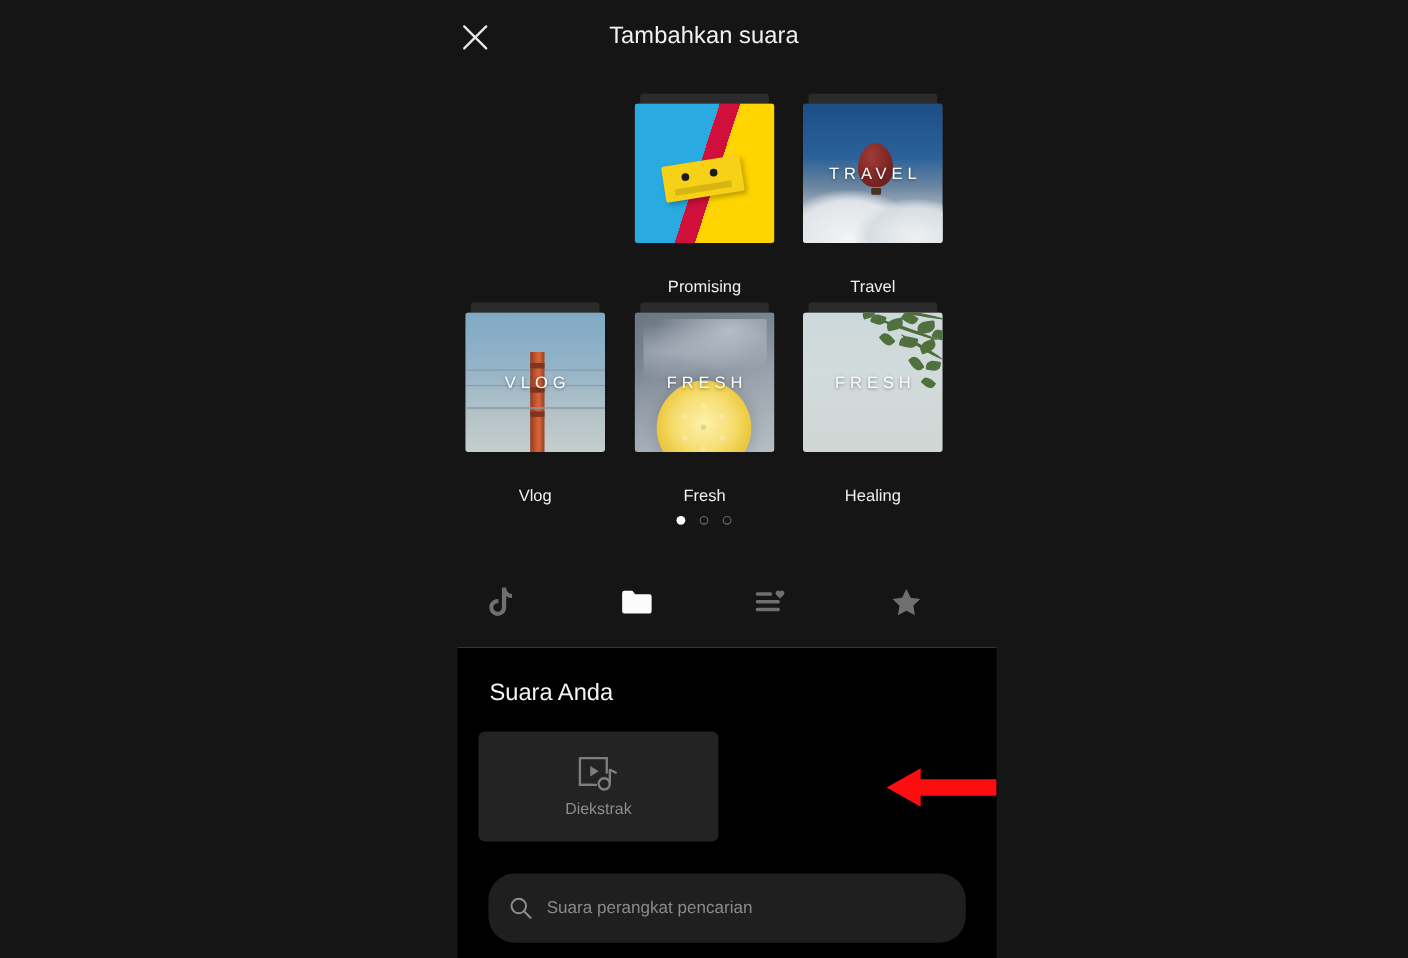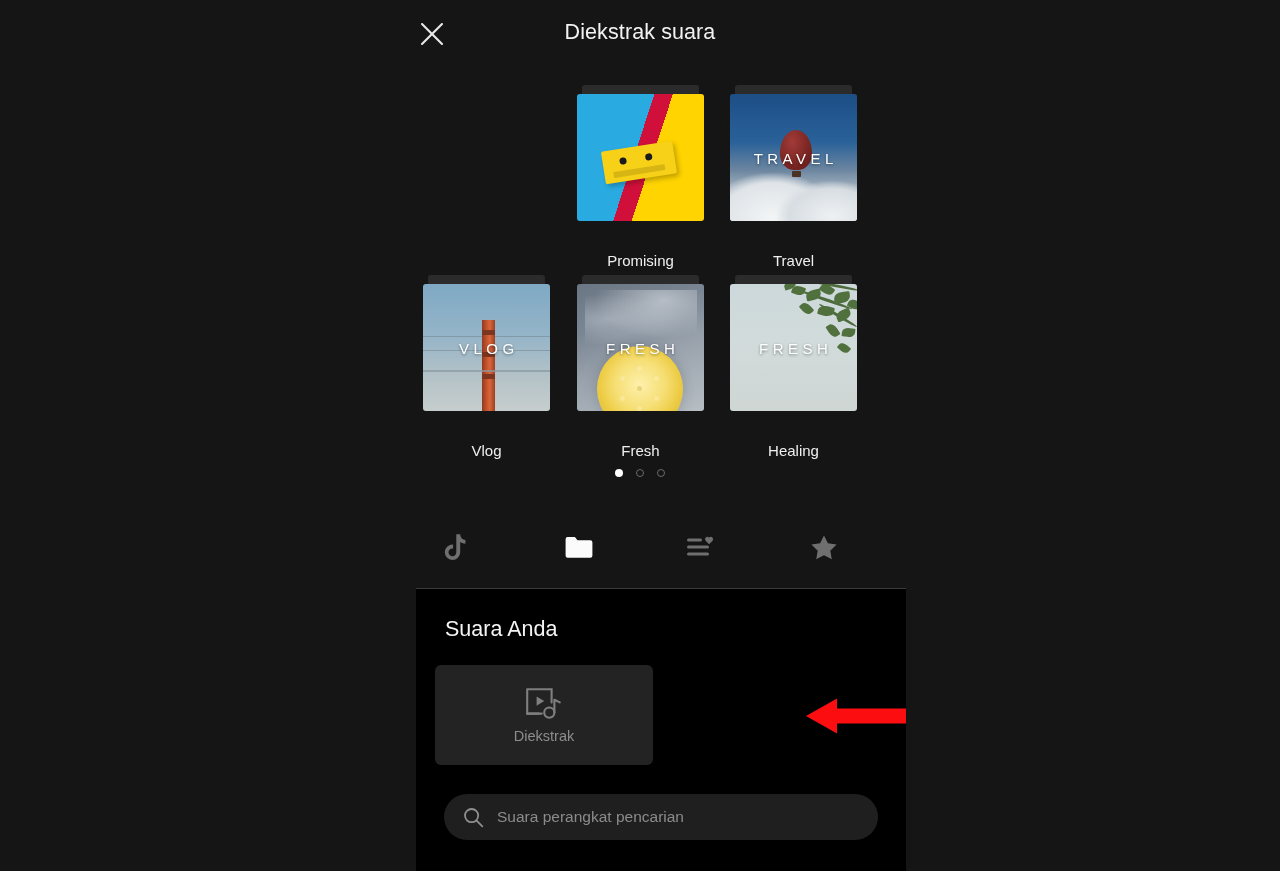--- a/index.html
+++ b/index.html
@@ -312,21 +312,21 @@
     left: 0; right: 0; top: 63px;
     text-align: center;
     font-size: 14.5px;
   }
   #btn-extract .src-label { color: #8d8d8d; }
   #btn-device  .src-label { color: #fdfdfd; }
 
   #search-box {
     position: absolute;
     left: 28px; top: 205px;
-    width: 434px; height: 46px;
+    width: 434px; height: 63px;
     background: #1f1f1f;
     border-radius: 24px;
     display: flex;
     align-items: center;
     cursor: text;
   }
   #search-icon {
     margin-left: 19px;
     display: flex;
     flex: 0 0 auto;
@@ -379,21 +379,21 @@
 
 <div id="stage">
 
   <div id="header">
     <div id="close-btn">
       <svg width="26" height="26" viewBox="0 0 26 26">
         <line x1="3" y1="3" x2="23" y2="23" stroke="#e9e9e9" stroke-width="2.1" stroke-linecap="round"></line>
         <line x1="23" y1="3" x2="3" y2="23" stroke="#e9e9e9" stroke-width="2.1" stroke-linecap="round"></line>
       </svg>
     </div>
-    <div id="header-title">Diekstrak suara</div>
+    <div id="header-title">Tambahkan suara</div>
   </div>
 
   <div id="category-grid">
 
     <div class="cat-card" style="left:182px; top:9px;">
       <div class="cat-shelf"></div>
       <div class="cat-thumb">
         <div class="art-promising">
           <div class="cassette">
             <div class="cassette-strip"></div>

